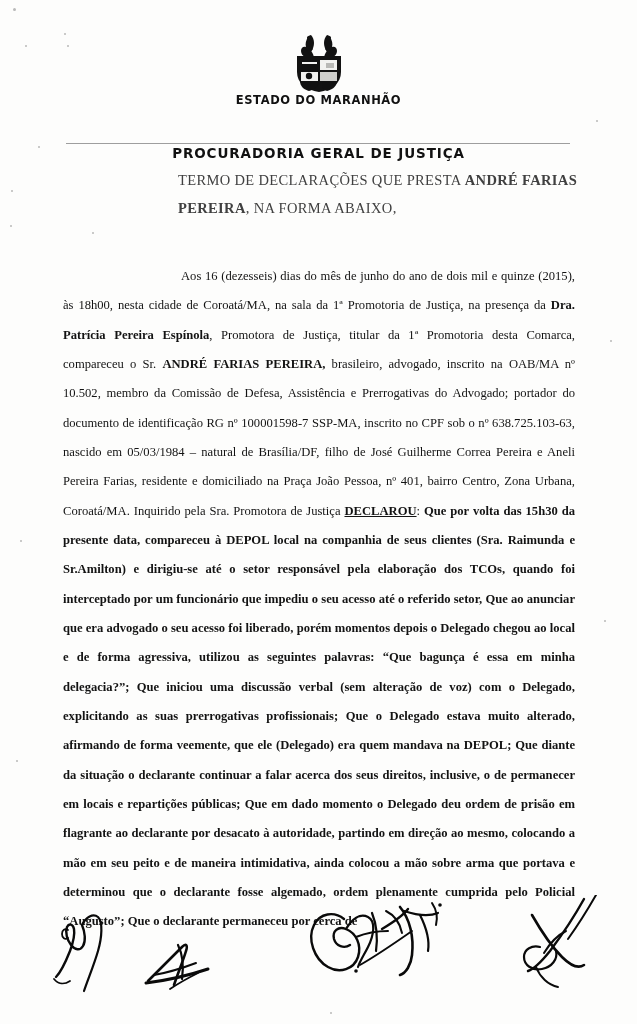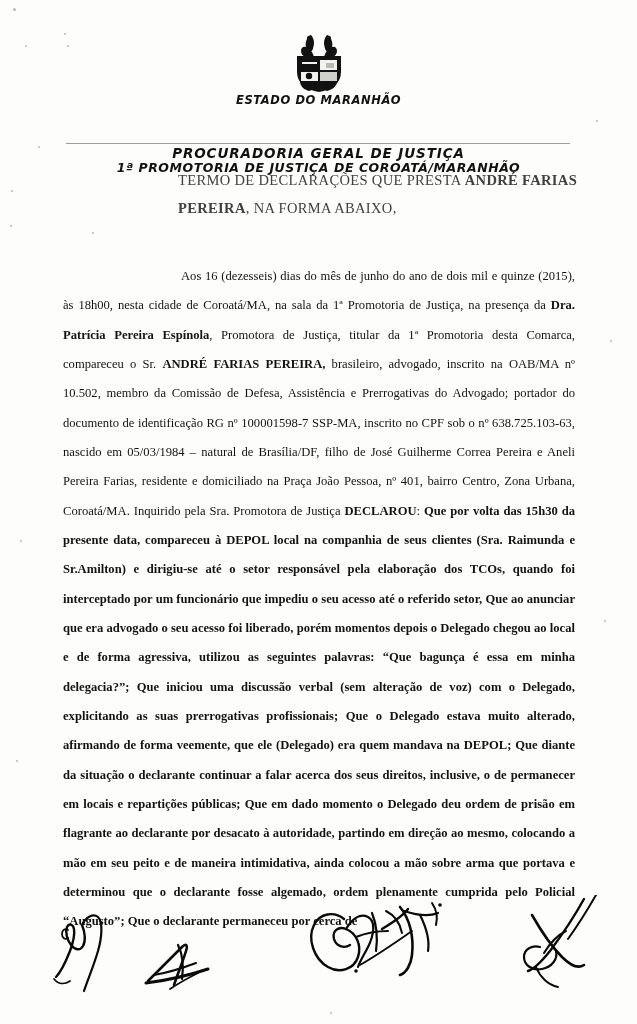--- a/index.html
+++ b/index.html
@@ -35,21 +35,20 @@
     text-align: center;
   }
   .emblem {
     width: 62px;
     height: 58px;
     margin: 0 auto 2px auto;
     display: block;
   }
   .org-lines {
     line-height: 1.12;
-    font-style: italic;
   }
   .org-line {
     font-family: "DejaVu Sans", sans-serif;
     font-weight: bold;
     color: #111;
     letter-spacing: 0.6px;
     white-space: nowrap;
   }
   .org-line.l1 { font-size: 11.5px; }
   .org-line.l2 { font-size: 13.5px; letter-spacing: 0.9px; margin-top: 39px; }
@@ -85,21 +84,21 @@
     width: 512px;
     font-size: 12.6px;
     line-height: 2.33;
     text-align: justify;
     text-justify: inter-word;
     color: #131313;
   }
   .body-text p { margin: 0; }
   .indent { display: inline-block; width: 118px; }
   .b  { font-weight: bold; }
-  .u  { }
+  .u  { text-decoration: underline; }
   .bi { font-weight: bold; }
 
   .signatures {
     position: absolute;
     top: 893px;
     left: 0;
     width: 637px;
     height: 110px;
   }
   .sig {
@@ -137,21 +136,20 @@
           <path d="M34 47 l15 0 c0 6 -6 9 -10 10 c-2 -1 -4 -2 -5 -4 z" fill="#111"></path>
           <circle cx="21" cy="42" r="3.2" fill="#111"></circle>
           <path d="M38 29 l8 0 l0 5 l-8 0 z" fill="#b9b9b6"></path>
         </g>
       </svg>
     </span>
 
     <div class="org-lines">
       <div class="org-line l1">ESTADO DO MARANHÃO</div>
       <div class="org-line l2">PROCURADORIA GERAL DE JUSTIÇA</div>
-      <div class="org-line l3">1ª PROMOTORIA DE JUSTIÇA DE COROATÁ/MARANHÃO</div>
     </div>
   </div>
 
   <div class="header-rule"></div>
 
   <div class="doc-title">
     <span>TERMO DE DECLARAÇÕES QUE PRESTA </span><span class="nm">ANDRÉ FARIAS PEREIRA</span><span>, NA FORMA ABAIXO,</span>
   </div>
 
   <div class="body-text">

